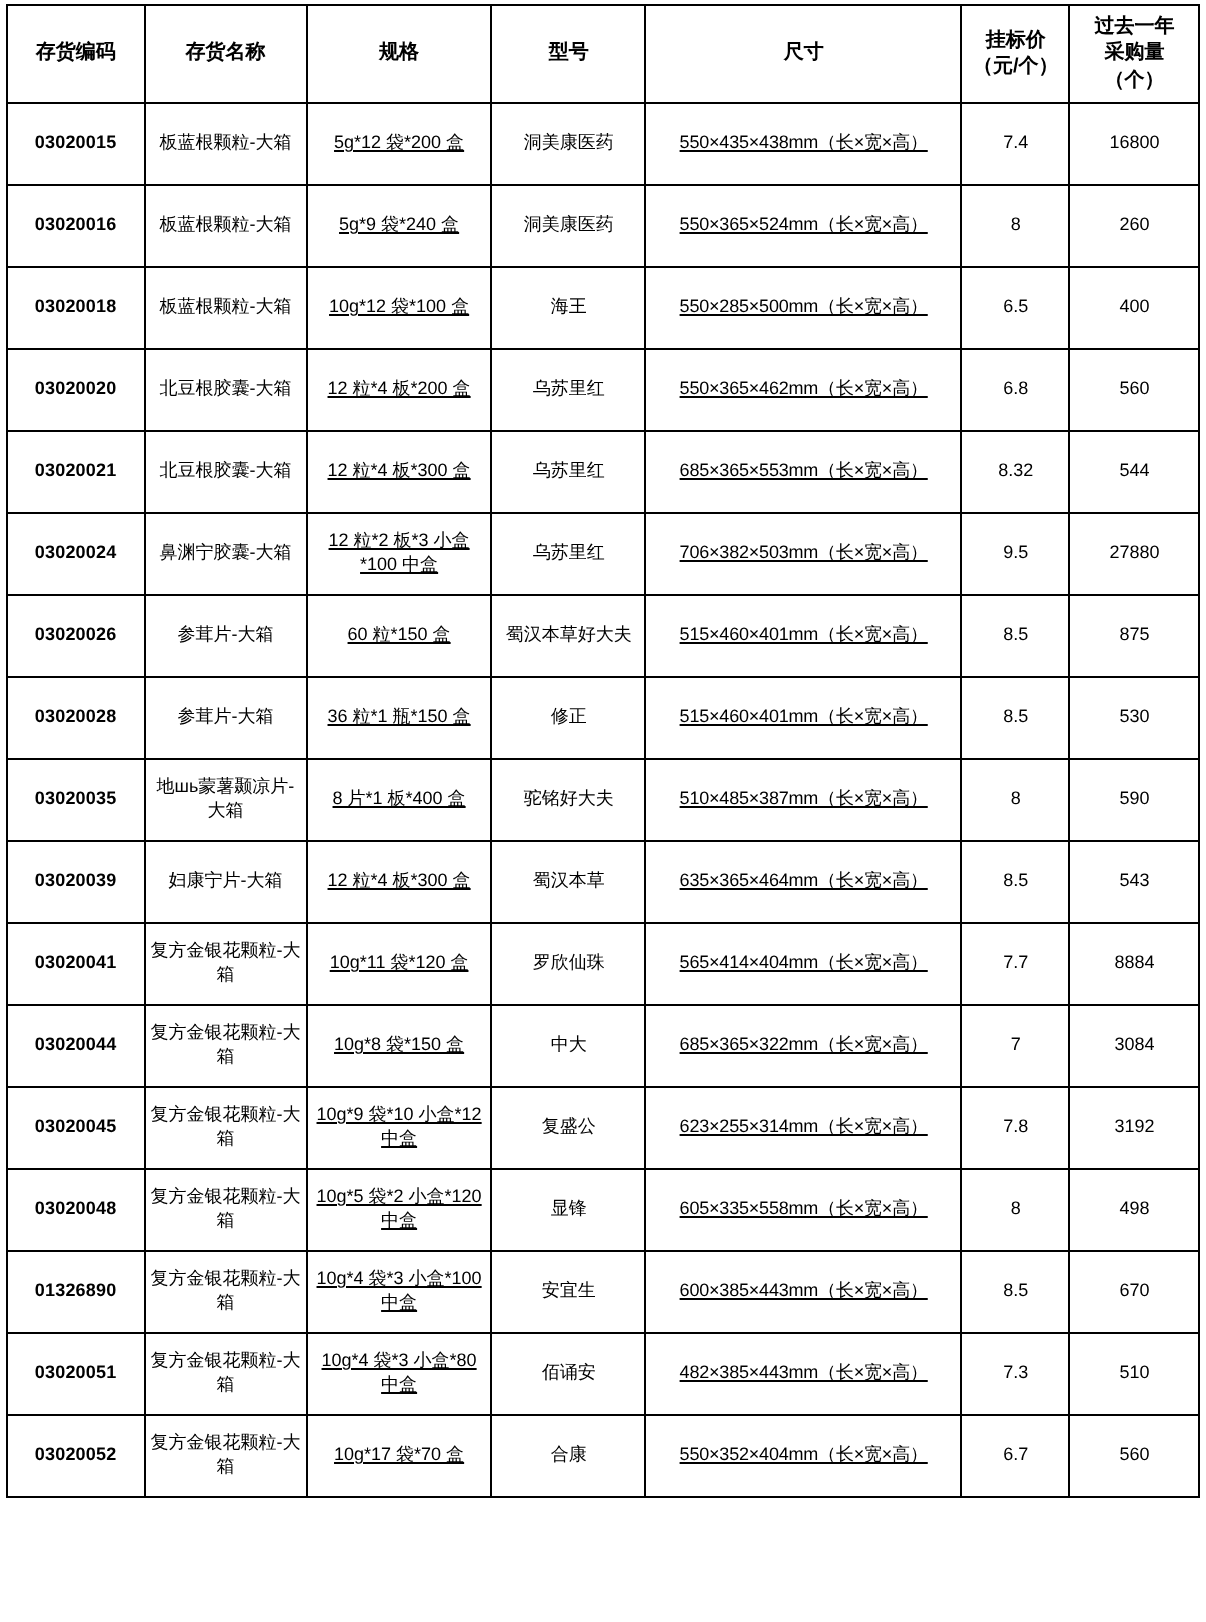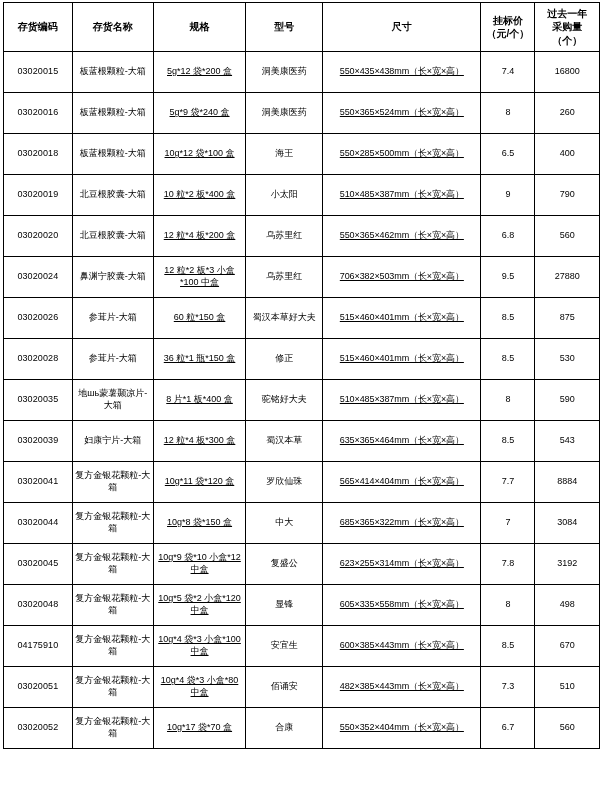--- a/index.html
+++ b/index.html
@@ -37,20 +37,21 @@
   }
   table.grid th {
     font-weight: bold;
     font-size: 10px;
     height: 46px;
     padding: 1px;
   }
   td.code {
     font-size: 9px;
     letter-spacing: 0.1px;
+    font-weight: bold;
   }
   td.name {
     font-weight: normal;
     font-size: 9.5px;
     text-align: center;
   }
   td.spec {
     text-align: left;
     padding-left: 4px;
     font-size: 9px;
@@ -144,38 +145,38 @@
       <tr class="datarow">
         <td class="code">03020018</td>
         <td class="name">板蓝根颗粒-大箱</td>
         <td class="spec">10g*12 袋*100 盒</td>
         <td class="model">海王</td>
         <td class="size">550×285×500mm（长×宽×高）</td>
         <td class="price">6.5</td>
         <td class="qty">400</td>
       </tr>
       <tr class="datarow">
-        <td class="code">03020019</td>
-        <td class="name">北豆根胶囊-大箱</td>
-        <td class="spec">10 粒*2 板*400 盒</td>
-        <td class="model">小太阳</td>
-        <td class="size">510×485×387mm（长×宽×高）</td>
-        <td class="price">9</td>
-        <td class="qty">790</td>
-      </tr>
-      <tr class="datarow">
         <td class="code">03020020</td>
         <td class="name">北豆根胶囊-大箱</td>
         <td class="spec">12 粒*4 板*200 盒</td>
         <td class="model">乌苏里红</td>
         <td class="size">550×365×462mm（长×宽×高）</td>
         <td class="price">6.8</td>
         <td class="qty">560</td>
       </tr>
       <tr class="datarow">
+        <td class="code">03020021</td>
+        <td class="name">北豆根胶囊-大箱</td>
+        <td class="spec">12 粒*4 板*300 盒</td>
+        <td class="model">乌苏里红</td>
+        <td class="size">685×365×553mm（长×宽×高）</td>
+        <td class="price">8.32</td>
+        <td class="qty">544</td>
+      </tr>
+      <tr class="datarow">
         <td class="code">03020024</td>
         <td class="name">鼻渊宁胶囊-大箱</td>
         <td class="spec">12 粒*2 板*3 小盒*100 中盒</td>
         <td class="model">乌苏里红</td>
         <td class="size">706×382×503mm（长×宽×高）</td>
         <td class="price">9.5</td>
         <td class="qty">27880</td>
       </tr>
       <tr class="datarow">
         <td class="code">03020026</td>
@@ -243,21 +244,21 @@
       <tr class="datarow">
         <td class="code">03020048</td>
         <td class="name">复方金银花颗粒-大箱</td>
         <td class="spec">10g*5 袋*2 小盒*120 中盒</td>
         <td class="model">显锋</td>
         <td class="size">605×335×558mm（长×宽×高）</td>
         <td class="price">8</td>
         <td class="qty">498</td>
       </tr>
       <tr class="datarow">
-        <td class="code">04175910</td>
+        <td class="code">01326890</td>
         <td class="name">复方金银花颗粒-大箱</td>
         <td class="spec">10g*4 袋*3 小盒*100 中盒</td>
         <td class="model">安宜生</td>
         <td class="size">600×385×443mm（长×宽×高）</td>
         <td class="price">8.5</td>
         <td class="qty">670</td>
       </tr>
       <tr class="datarow">
         <td class="code">03020051</td>
         <td class="name">复方金银花颗粒-大箱</td>

